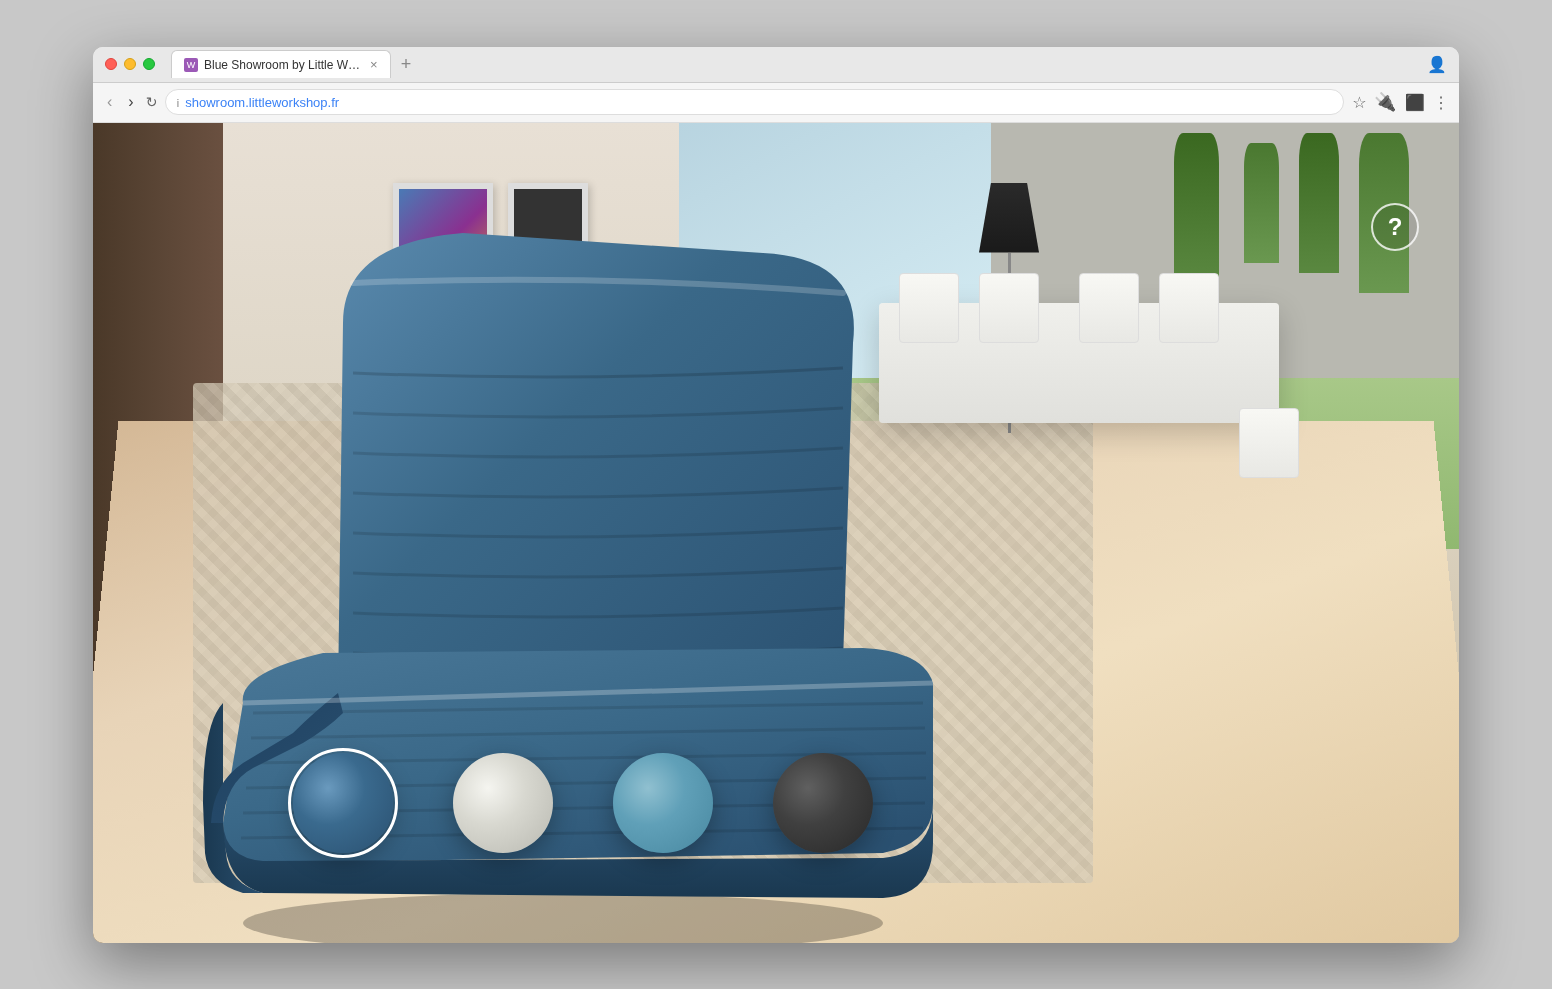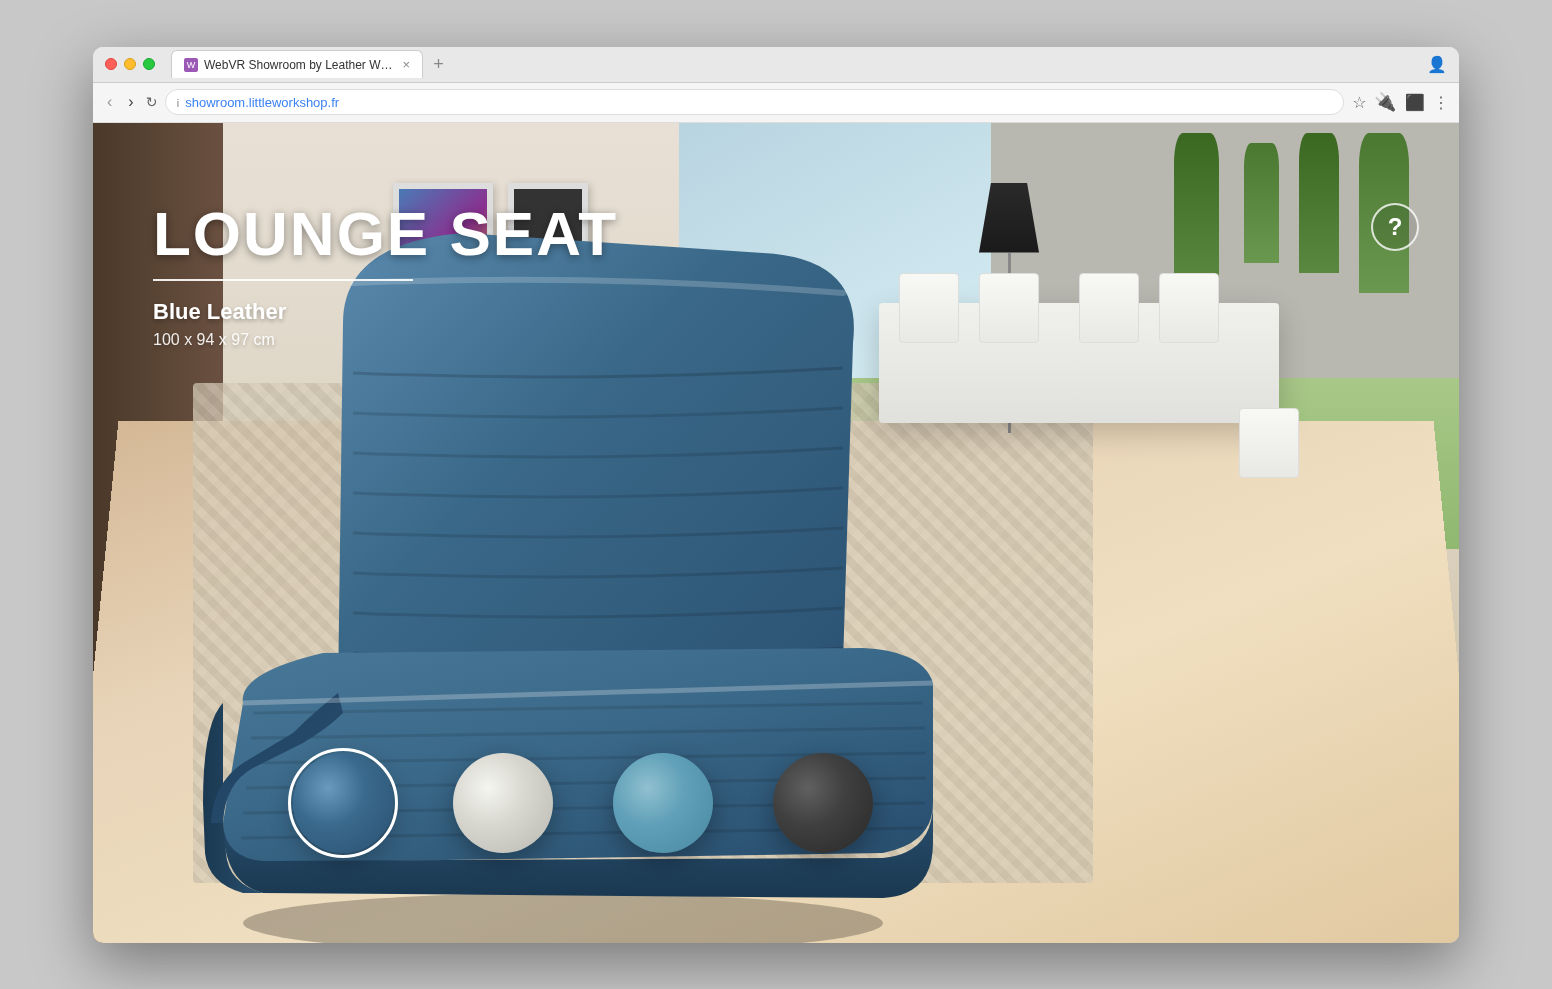--- a/index.html
+++ b/index.html
@@ -429,21 +429,21 @@
 
   <div class="title-bar">
     <div class="traffic-lights">
       <div class="traffic-light tl-close"></div>
       <div class="traffic-light tl-min"></div>
       <div class="traffic-light tl-max"></div>
     </div>
     <div class="tab-bar">
       <div class="tab">
         <span class="tab-icon">W</span>
-        <span>WebVR Showroom by Leather W…</span>
+        <span>Blue Showroom by Little W…</span>
         <span class="tab-close">×</span>
       </div>
       <div class="new-tab-btn">+</div>
     </div>
     <div class="title-bar-right">
       <span class="window-btn">👤</span>
     </div>
   </div>
 
   <div class="address-bar">
@@ -555,26 +555,20 @@
             <stop offset="100%" style="stop-color:#2a5070;stop-opacity:1"></stop>
           </linearGradient>
           <linearGradient id="backLeftGrad" x1="0%" y1="0%" x2="100%" y2="100%">
             <stop offset="0%" style="stop-color:#1e4060;stop-opacity:1"></stop>
             <stop offset="100%" style="stop-color:#2a5070;stop-opacity:1"></stop>
           </linearGradient>
         </defs>
       </svg>
     </div>
 
-    <div class="product-info">
-      <div class="product-title">LOUNGE SEAT</div>
-      <div class="product-divider"></div>
-      <div class="product-name">Blue Leather</div>
-      <div class="product-dims">100 x 94 x 97 cm</div>
-    </div>
 
     <div class="help-btn">?</div>
 
     <div class="swatches">
       <div class="swatch swatch-blue active" title="Blue Leather"></div>
       <div class="swatch swatch-white" title="White Fabric"></div>
       <div class="swatch swatch-lightblue" title="Light Blue Fabric"></div>
       <div class="swatch swatch-dark" title="Dark Grey Fabric"></div>
     </div>
 

